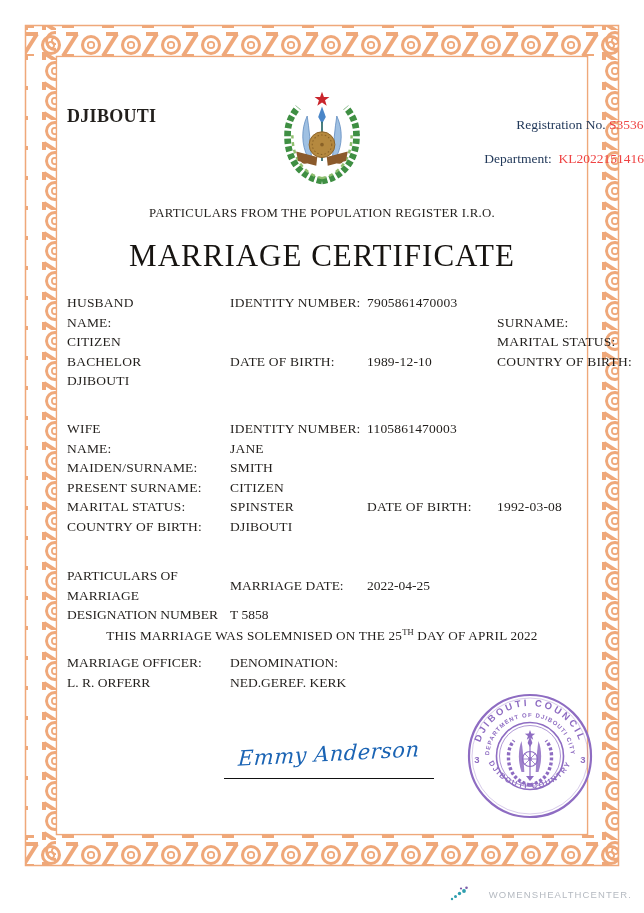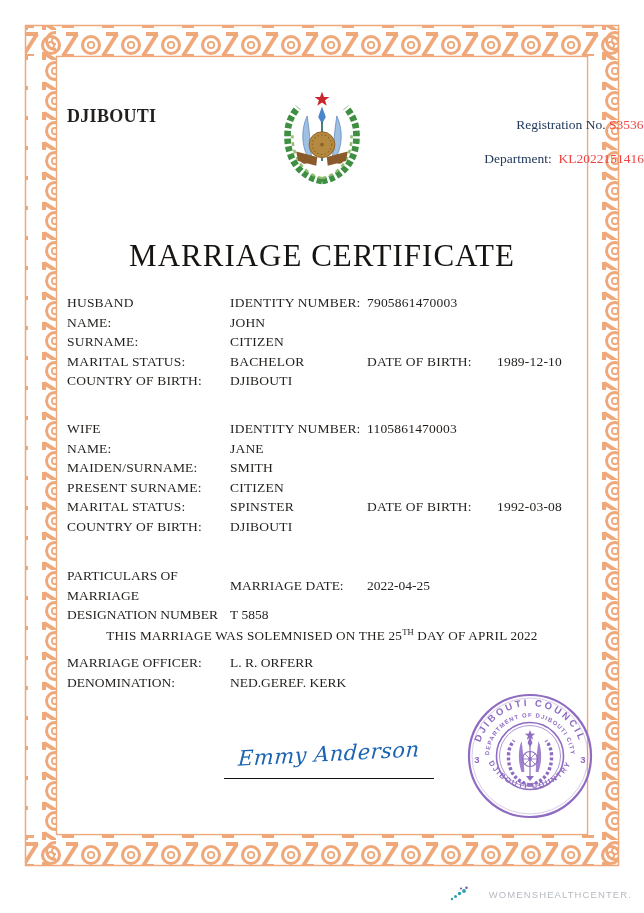--- a/index.html
+++ b/index.html
@@ -95,29 +95,29 @@
 
   <div class="abs reg-line">
     <span class="navy">Registration No.</span>
     <span class="blue-val">S353635</span>
   </div>
   <div class="abs dept-line">
     <span class="navy">Department:</span>&nbsp;
     <span class="blue-val">KL2022151416</span>
   </div>
 
+  <div class="abs subtitle">PARTICULARS FROM THE POPULATION REGISTER I.R.O.</div>
   <div class="abs cert-title">MARRIAGE CERTIFICATE</div>
 
   <div class="abs fieldgrid" style="top:293px">
     <span>HUSBAND</span>
       <span>IDENTITY NUMBER:</span>
       <span>7905861470003</span>
       <span></span>
     <span>NAME:</span>
-      <span>JOHN</span>
       <span></span>
       <span></span>
     <span>SURNAME:</span>
       <span>CITIZEN</span>
       <span></span>
       <span></span>
     <span>MARITAL STATUS:</span>
       <span>BACHELOR</span>
       <span>DATE OF BIRTH:</span>
       <span>1989-12-10</span>
@@ -166,22 +166,22 @@
     <span>DESIGNATION NUMBER</span>
     <span>T 5858</span>
   </div>
 
   <div class="abs solemn">
     <span>THIS MARRIAGE WAS SOLEMNISED ON THE 25</span><sup>TH</sup><span> DAY OF APRIL 2022</span>
   </div>
 
   <div class="abs officer-grid">
     <span>MARRIAGE OFFICER:</span>
+    <span>DENOMINATION:</span>
     <span>L. R. ORFERR</span>
-    <span>DENOMINATION:</span>
     <span>NED.GEREF. KERK</span>
   </div>
 
   <div class="abs sig-wrap">
     <span class="sig-text">Emmy Anderson</span>
   </div>
   <div class="abs sig-line"></div>
 
   <svg class="abs" style="left:462px;top:688px" width="136" height="136" viewBox="0 0 136 136" aria-hidden="true">
     <g stroke="#8e6cc2" fill="none">

